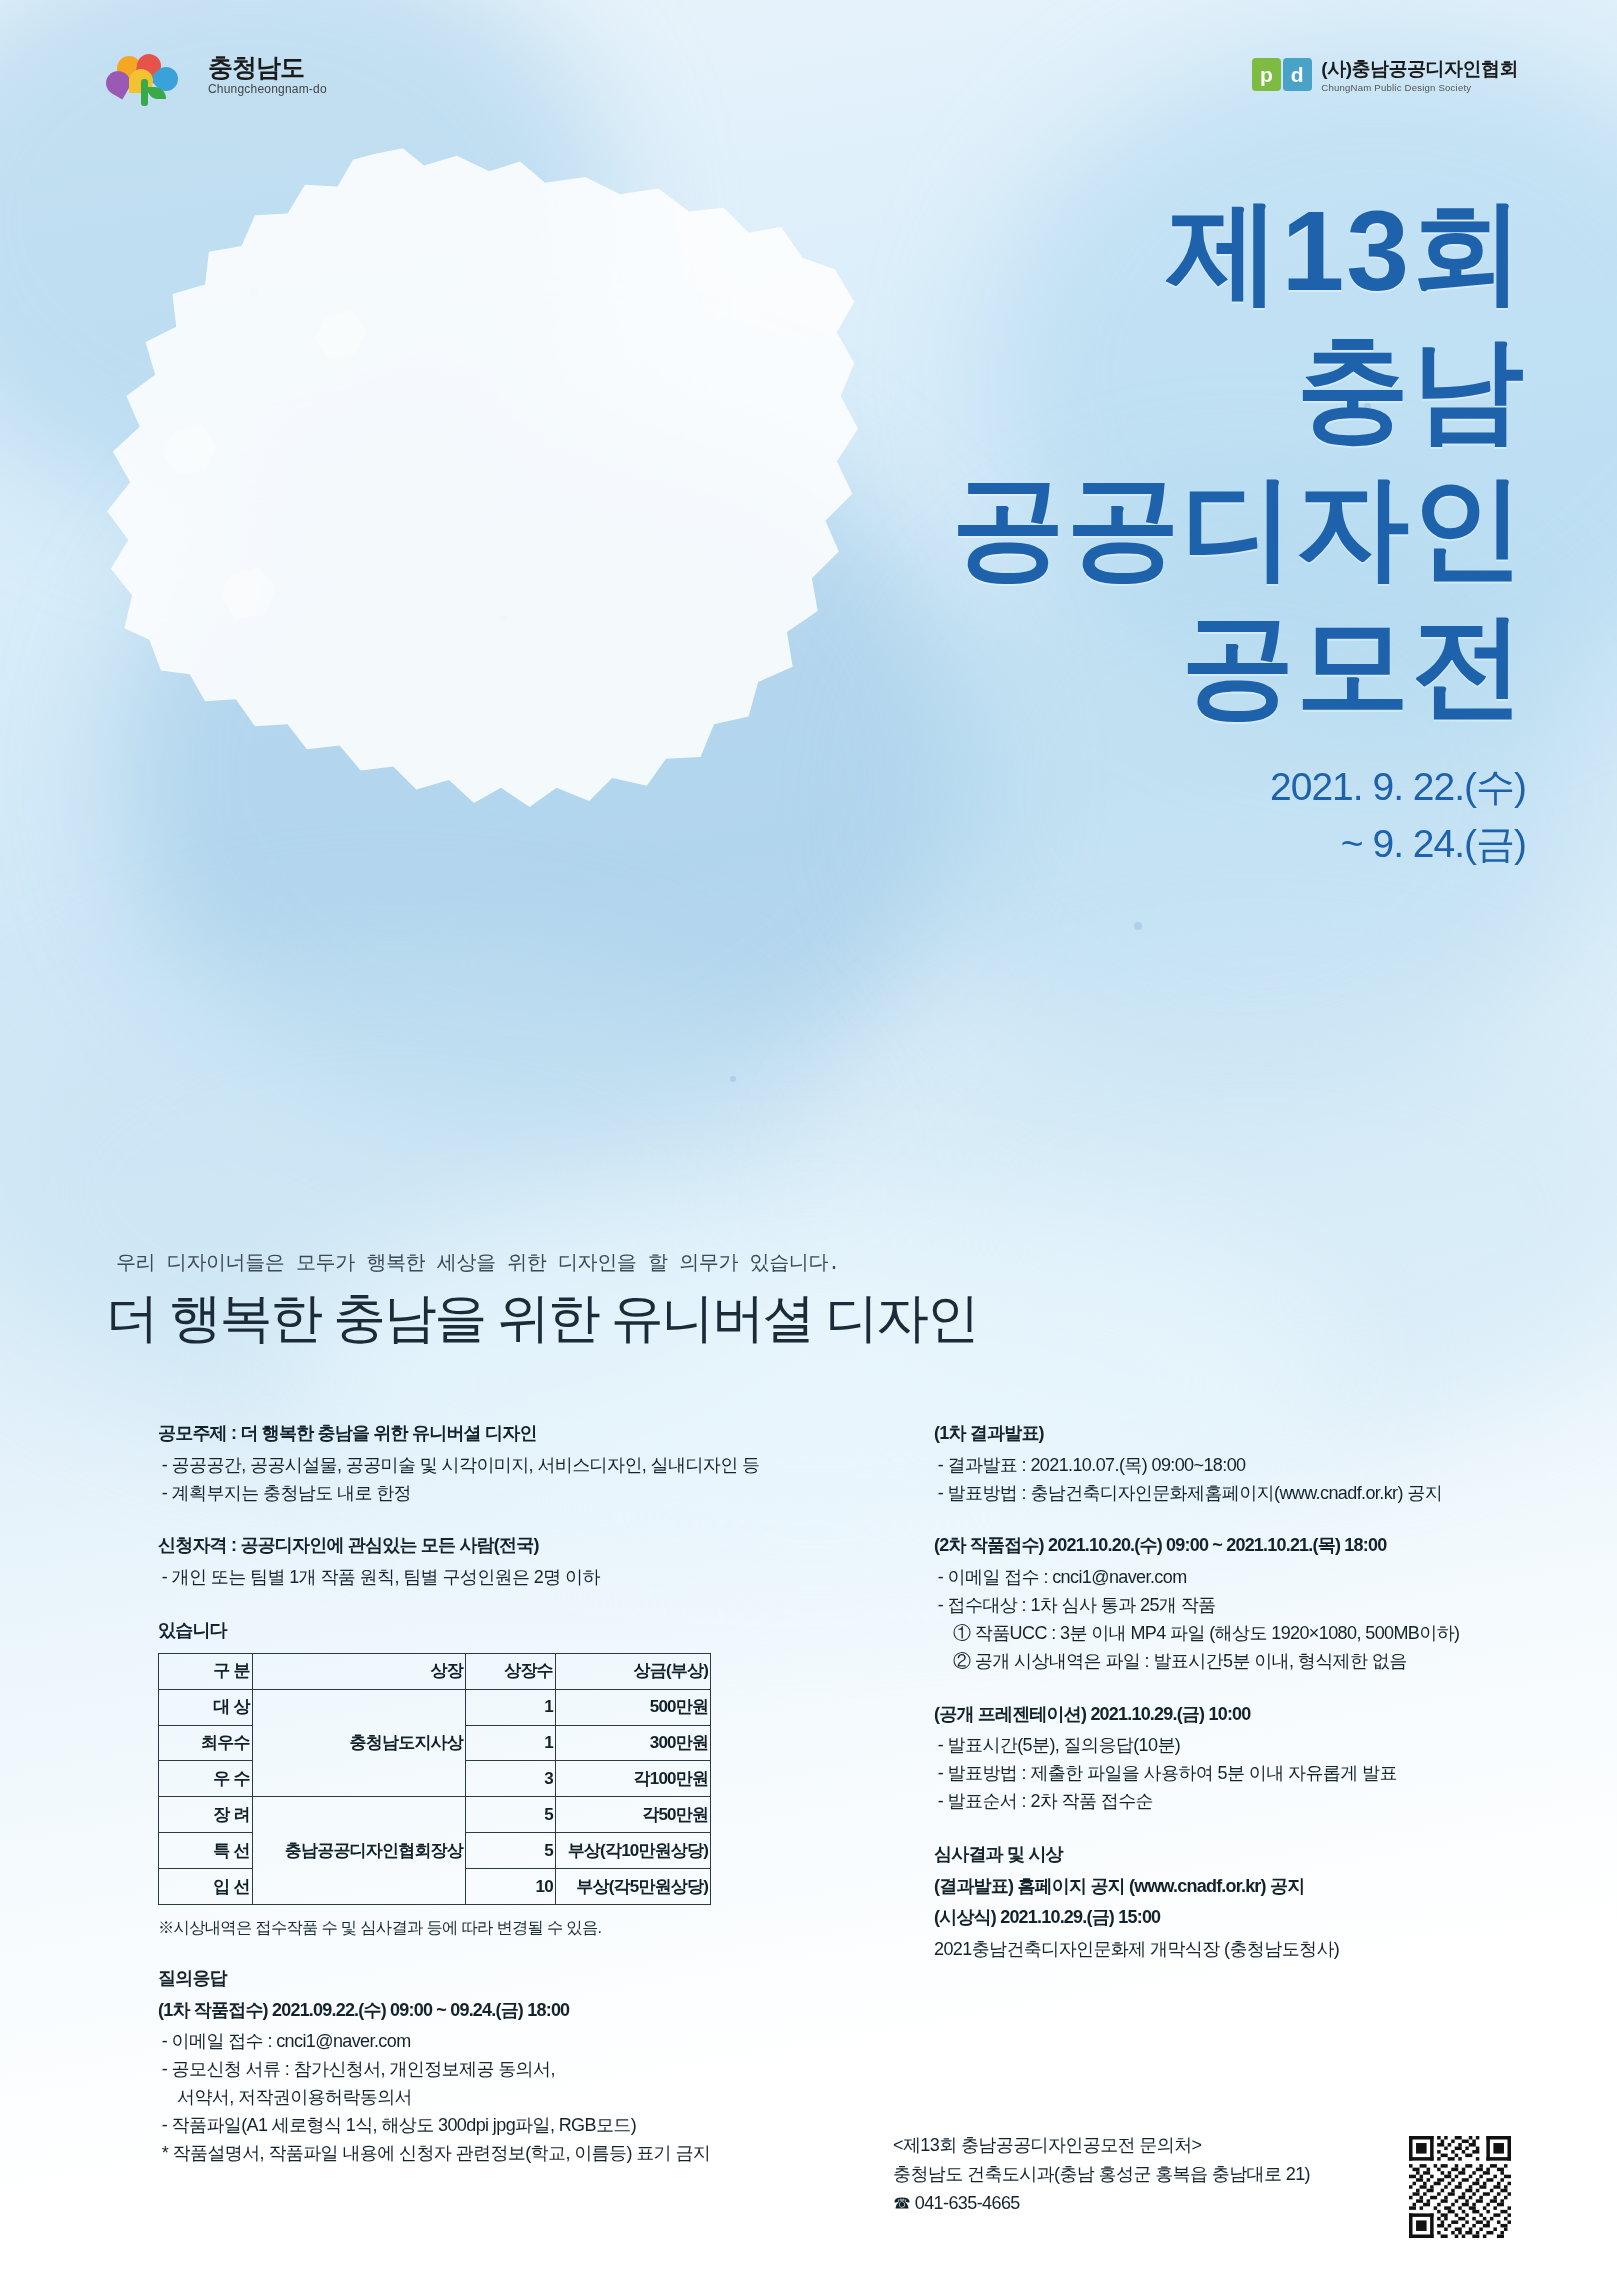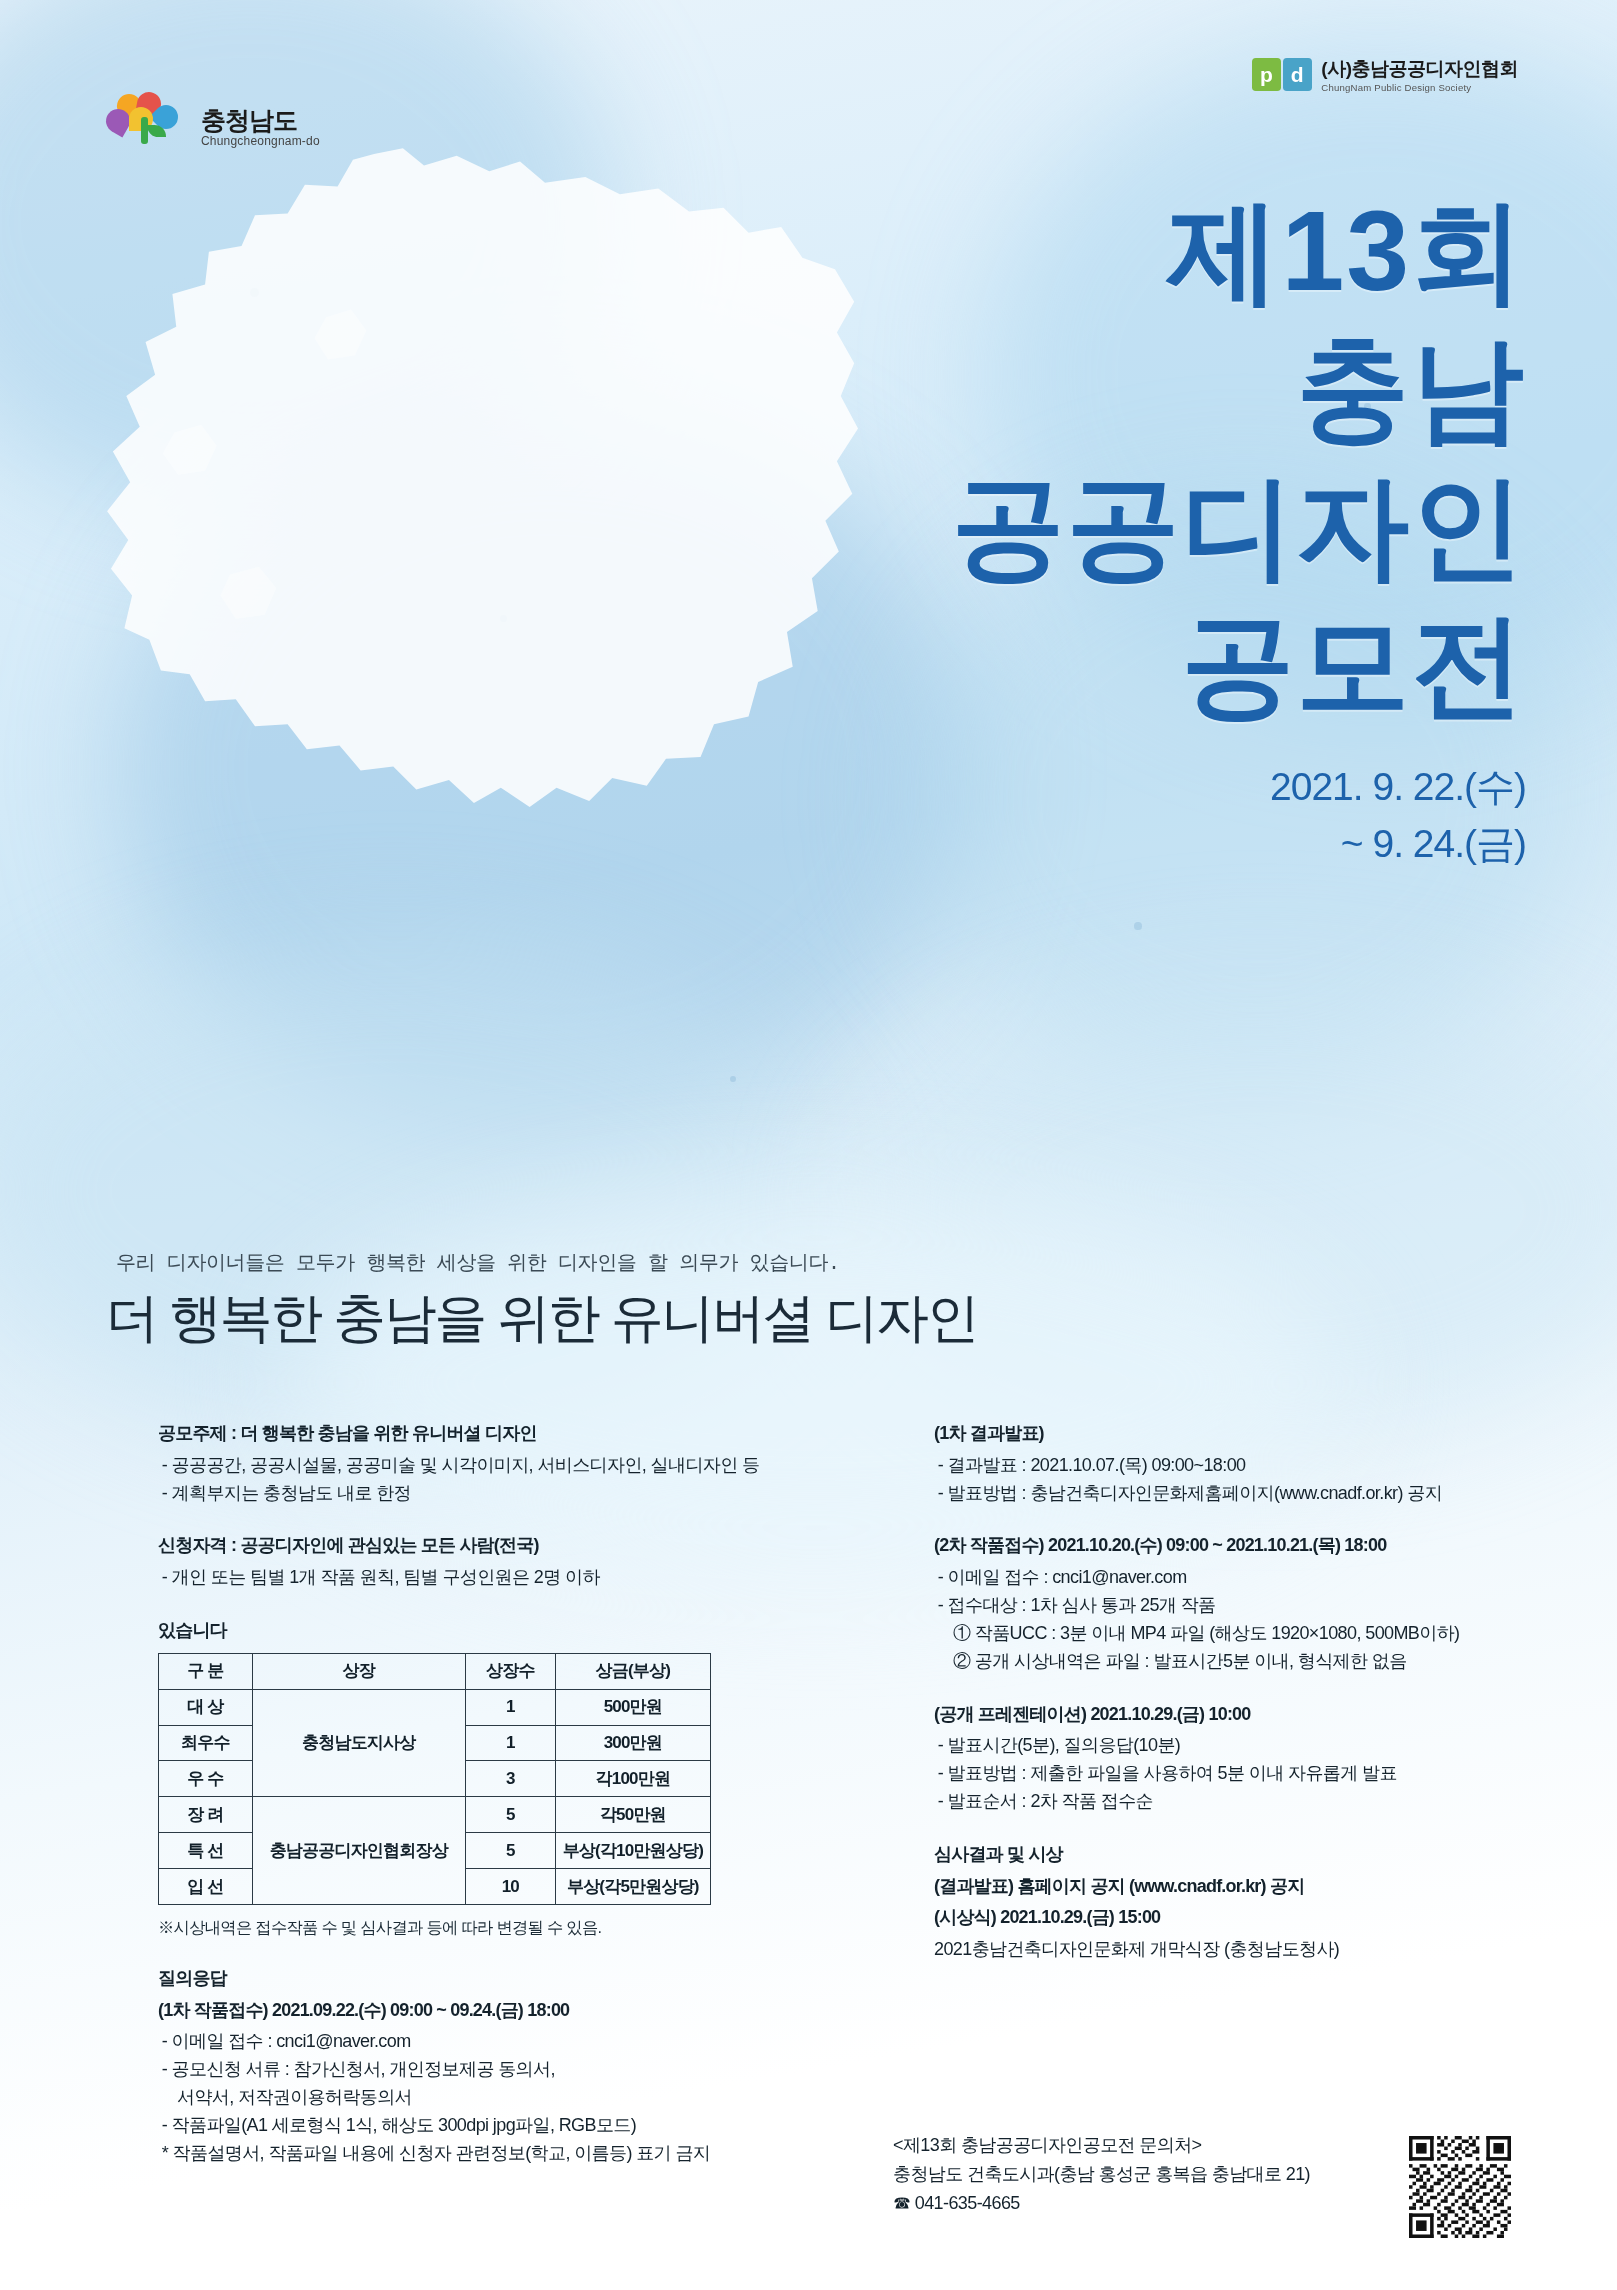--- a/index.html
+++ b/index.html
@@ -40,23 +40,22 @@
     background: rgba(110, 165, 205, .28);
     pointer-events: none;
   }
 
   
   .logo-left {
     position: absolute;
     left: 104px;
     top: 54px;
     display: flex;
-    align-items: flex-end;
-    gap: 16px;
-    margin-top: 38px;
+    align-items: flex-start;
+    gap: 23px;
   }
   .logo-left .mark {
     position: relative;
     width: 81px;
     height: 56px;
   }
   .logo-left .petal {
     position: absolute;
     width: 24px;
     height: 24px;
@@ -209,21 +208,21 @@
   
   table.prize {
     border-collapse: collapse;
     width: 553px;
     margin-top: 7.7px;
     font-size: 17px;
     letter-spacing: -0.8px;
   }
   table.prize th, table.prize td {
     border: 1px solid #2b3a45;
-    text-align: center;
+    text-align: right;
     padding: 4.3px 1.9px;
     font-weight: bold;
     color: #12202a;
     background: transparent;
   }
   table.prize th { font-weight: bold; }
   .note {
     margin-top: 9.6px;
     font-size: 16.3px;
     letter-spacing: -0.7px;

